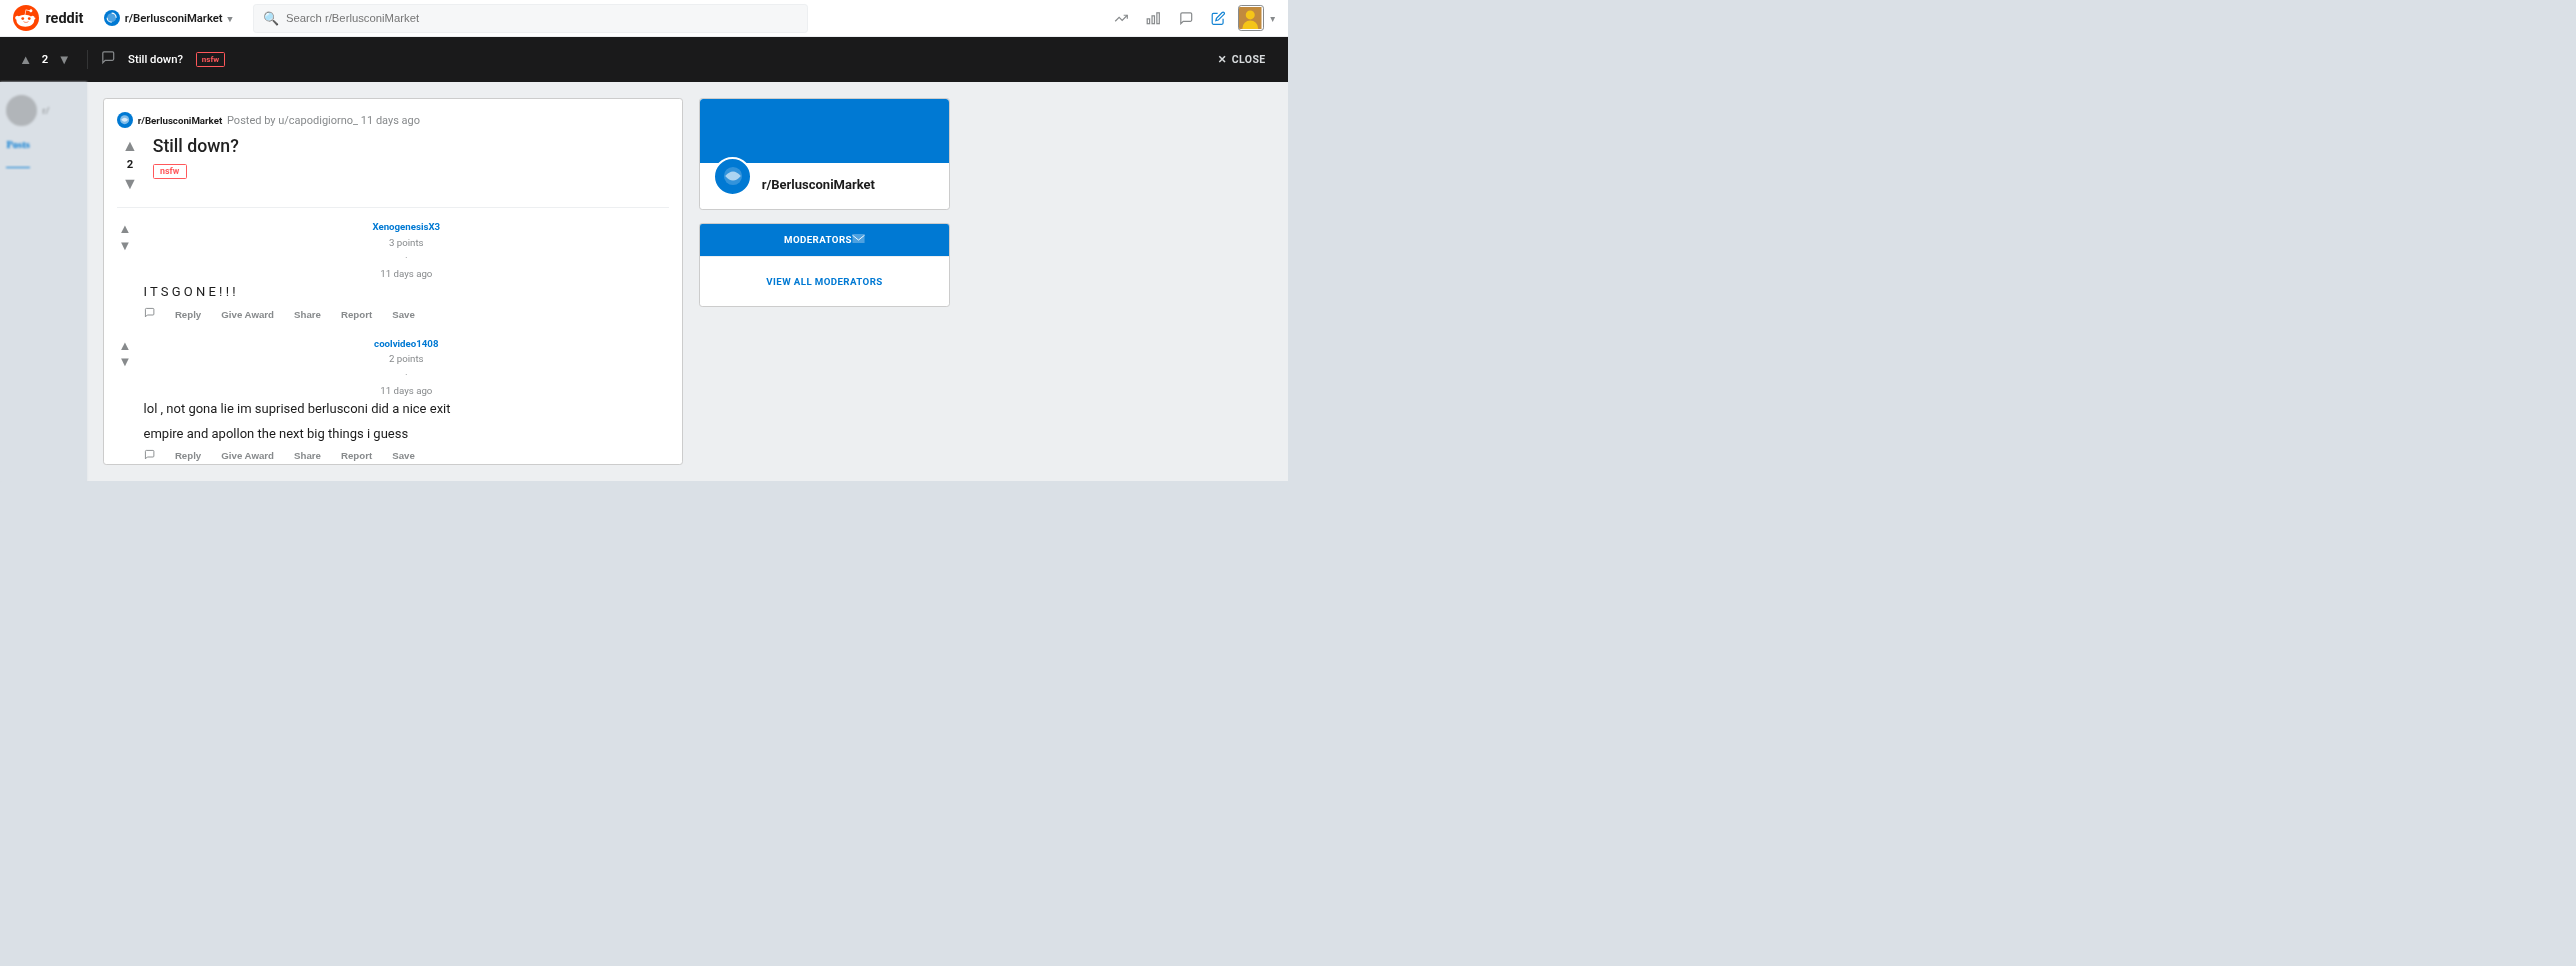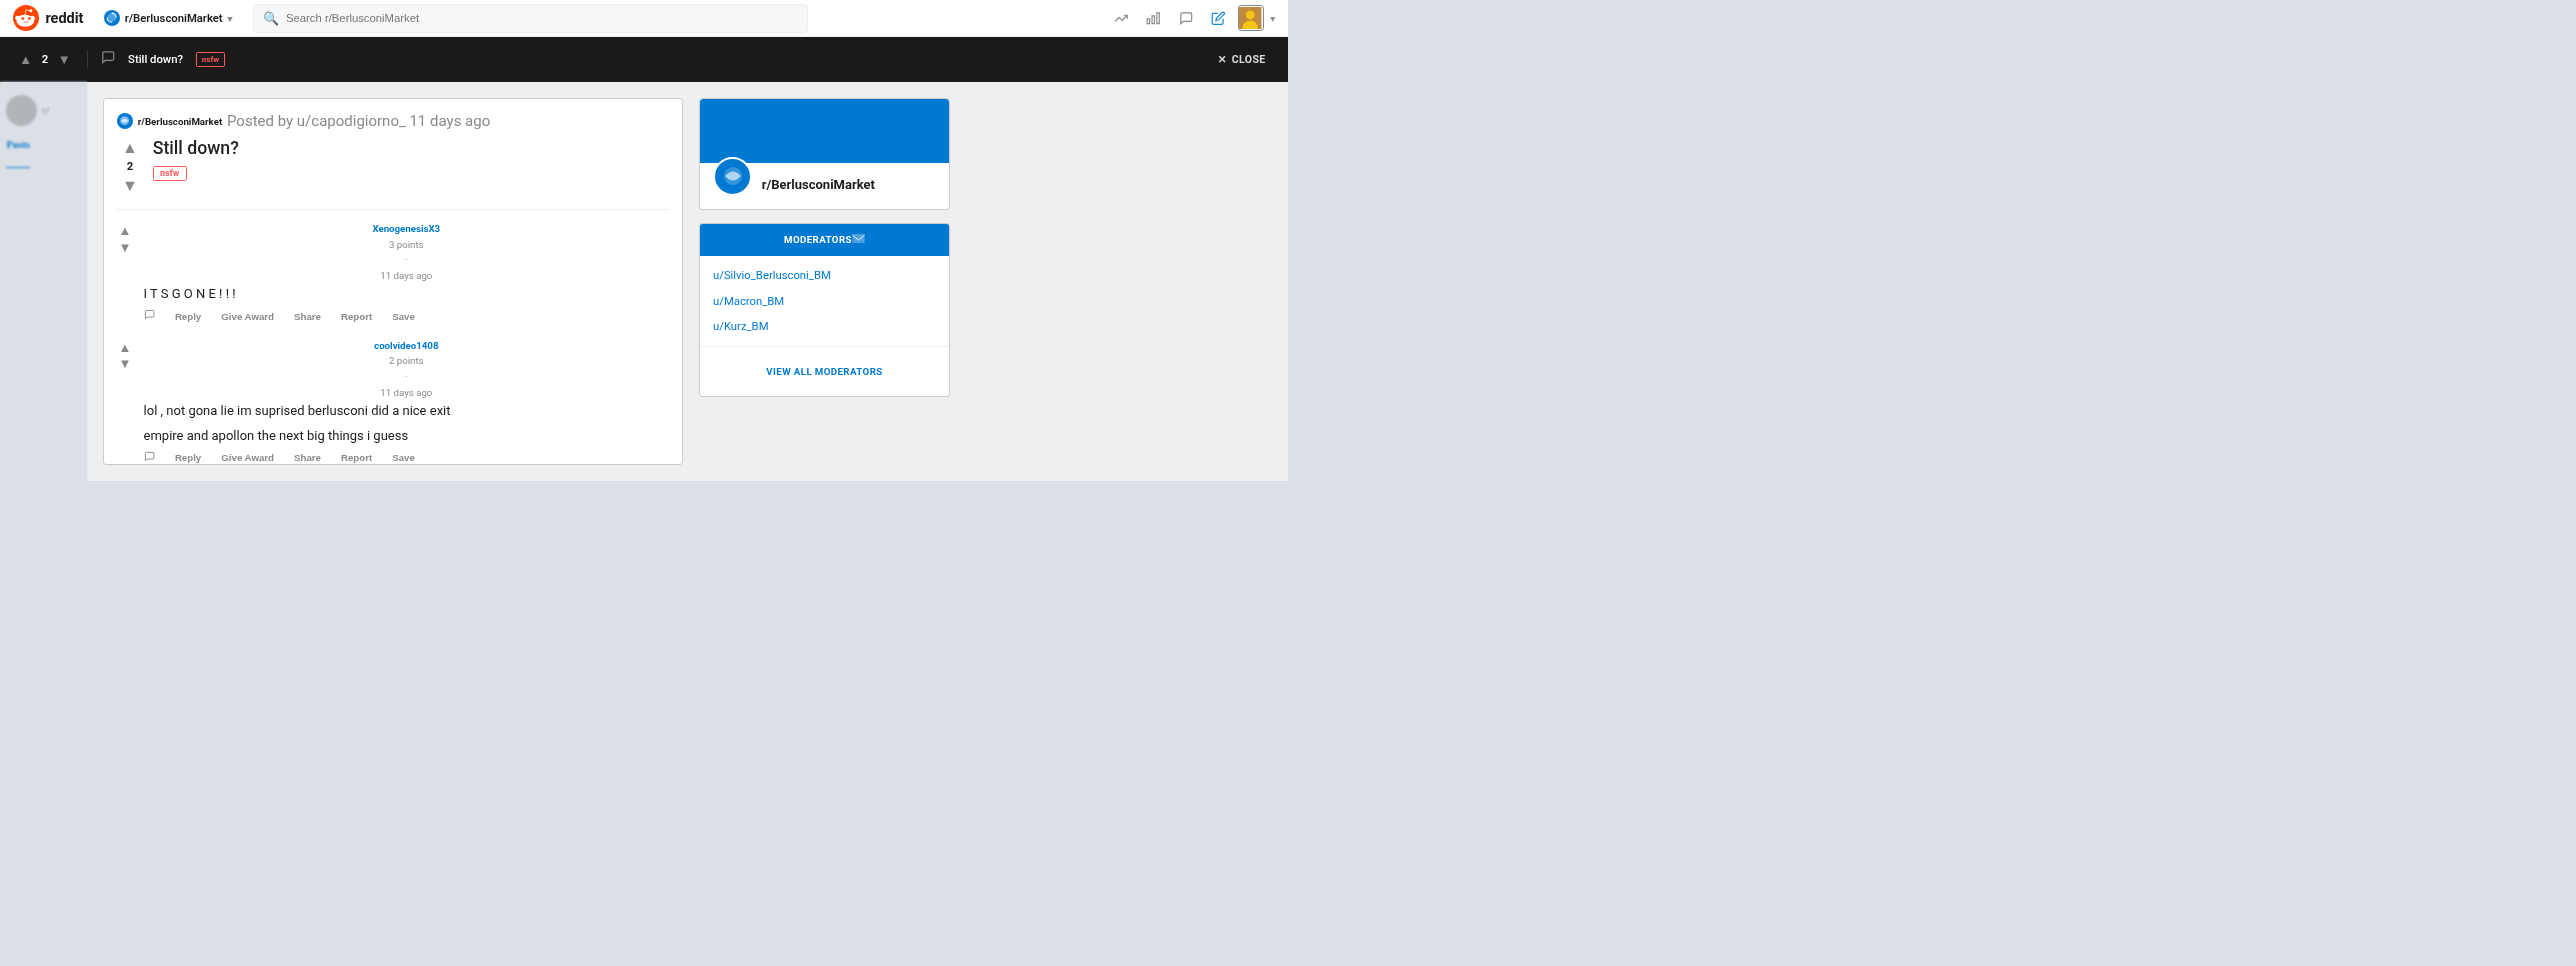--- a/index.html
+++ b/index.html
@@ -200,21 +200,21 @@
       align-items: center;
       justify-content: center;
     }
     .sub-name {
       font-weight: 700;
       color: #1c1c1c;
       font-size: 9.7px;
     }
     .post-meta {
       color: #878a8c;
-      font-size: 15px;
+      font-size: 11px;
       text-align: center;
     }
 
     .post-main {
       display: flex;
       gap: 9.7px;
     }
     .vote-col {
       display: flex;
       flex-direction: column;
@@ -646,24 +646,19 @@
       <div class="moderators-card">
         <div class="mod-header">
           <span class="mod-header-title">MODERATORS</span>
           <span class="mod-mail-icon">
             <svg width="13" height="9.7" viewBox="0 0 20 16" fill="white">
               <rect width="20" height="16" rx="2" fill="white" opacity="0.3"></rect>
               <path d="M0 2 L10 10 L20 2" stroke="white" stroke-width="1.5" fill="none"></path>
             </svg>
           </span>
         </div>
-        <div class="mod-list">
-          <div class="mod-item">u/Silvio_Berlusconi_BM</div>
-          <div class="mod-item">u/Macron_BM</div>
-          <div class="mod-item">u/Kurz_BM</div>
-        </div>
         <div class="view-all-mods">VIEW ALL MODERATORS</div>
       </div>
 
     </div>
   </div>
 </div>
 
 
 </body></html>

